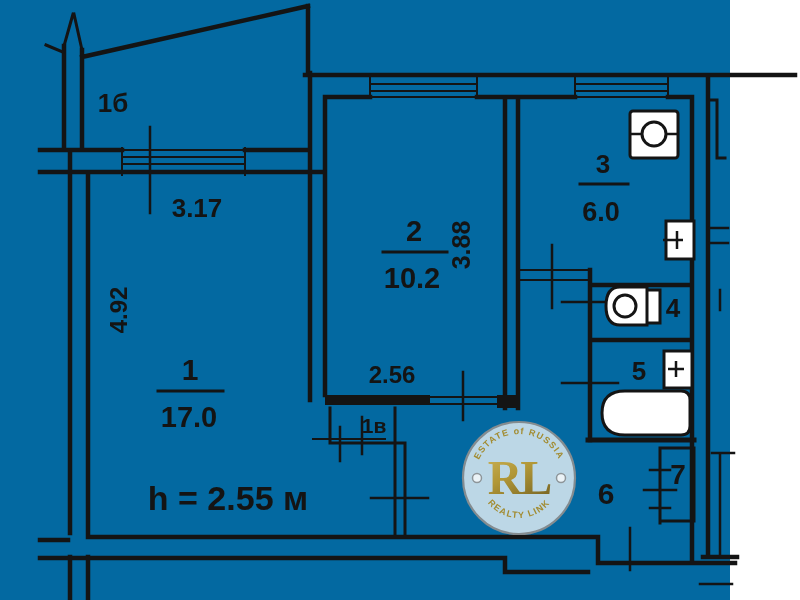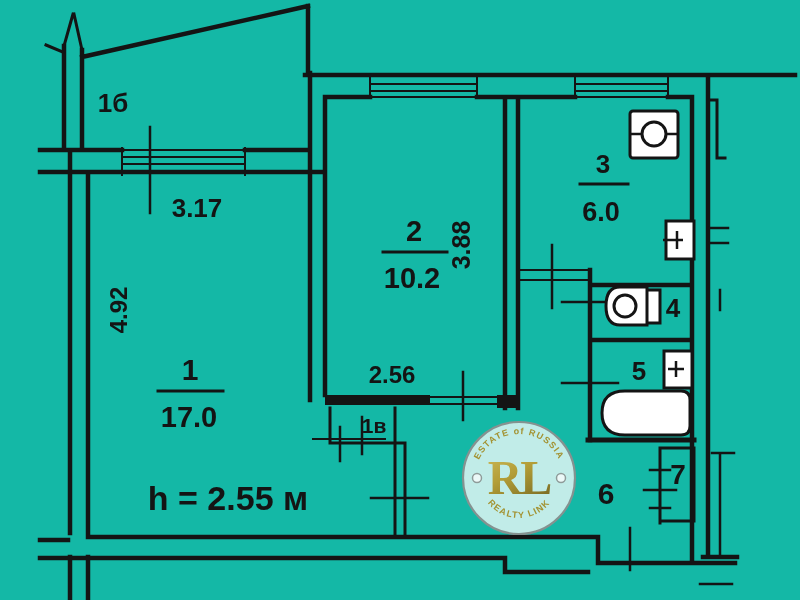--- a/index.html
+++ b/index.html
@@ -1,16 +1,16 @@
 <!DOCTYPE html>
 <html><head>
 <meta charset="utf-8">
 <style>
   html,body{margin:0;padding:0;background:#fff;width:800px;height:600px;overflow:hidden;}
-  .stage{position:relative;width:800px;height:600px;background:#14b8a6;
+  .stage{position:relative;width:730px;height:600px;background:#0369a1;
          font-family:"Liberation Sans",sans-serif;}
   svg{display:block;}
   .wall{stroke:#141414;fill:none;stroke-linecap:square;}
   .w5{stroke-width:5;}
   .w4{stroke-width:4.5;}
   .w3{stroke-width:3;}
   .w25{stroke-width:2.5;}
   .w2{stroke-width:2;}
   .fix{stroke:#141414;fill:#ffffff;stroke-width:3;}
   .fixline{stroke:#141414;stroke-width:2.5;fill:none;}

